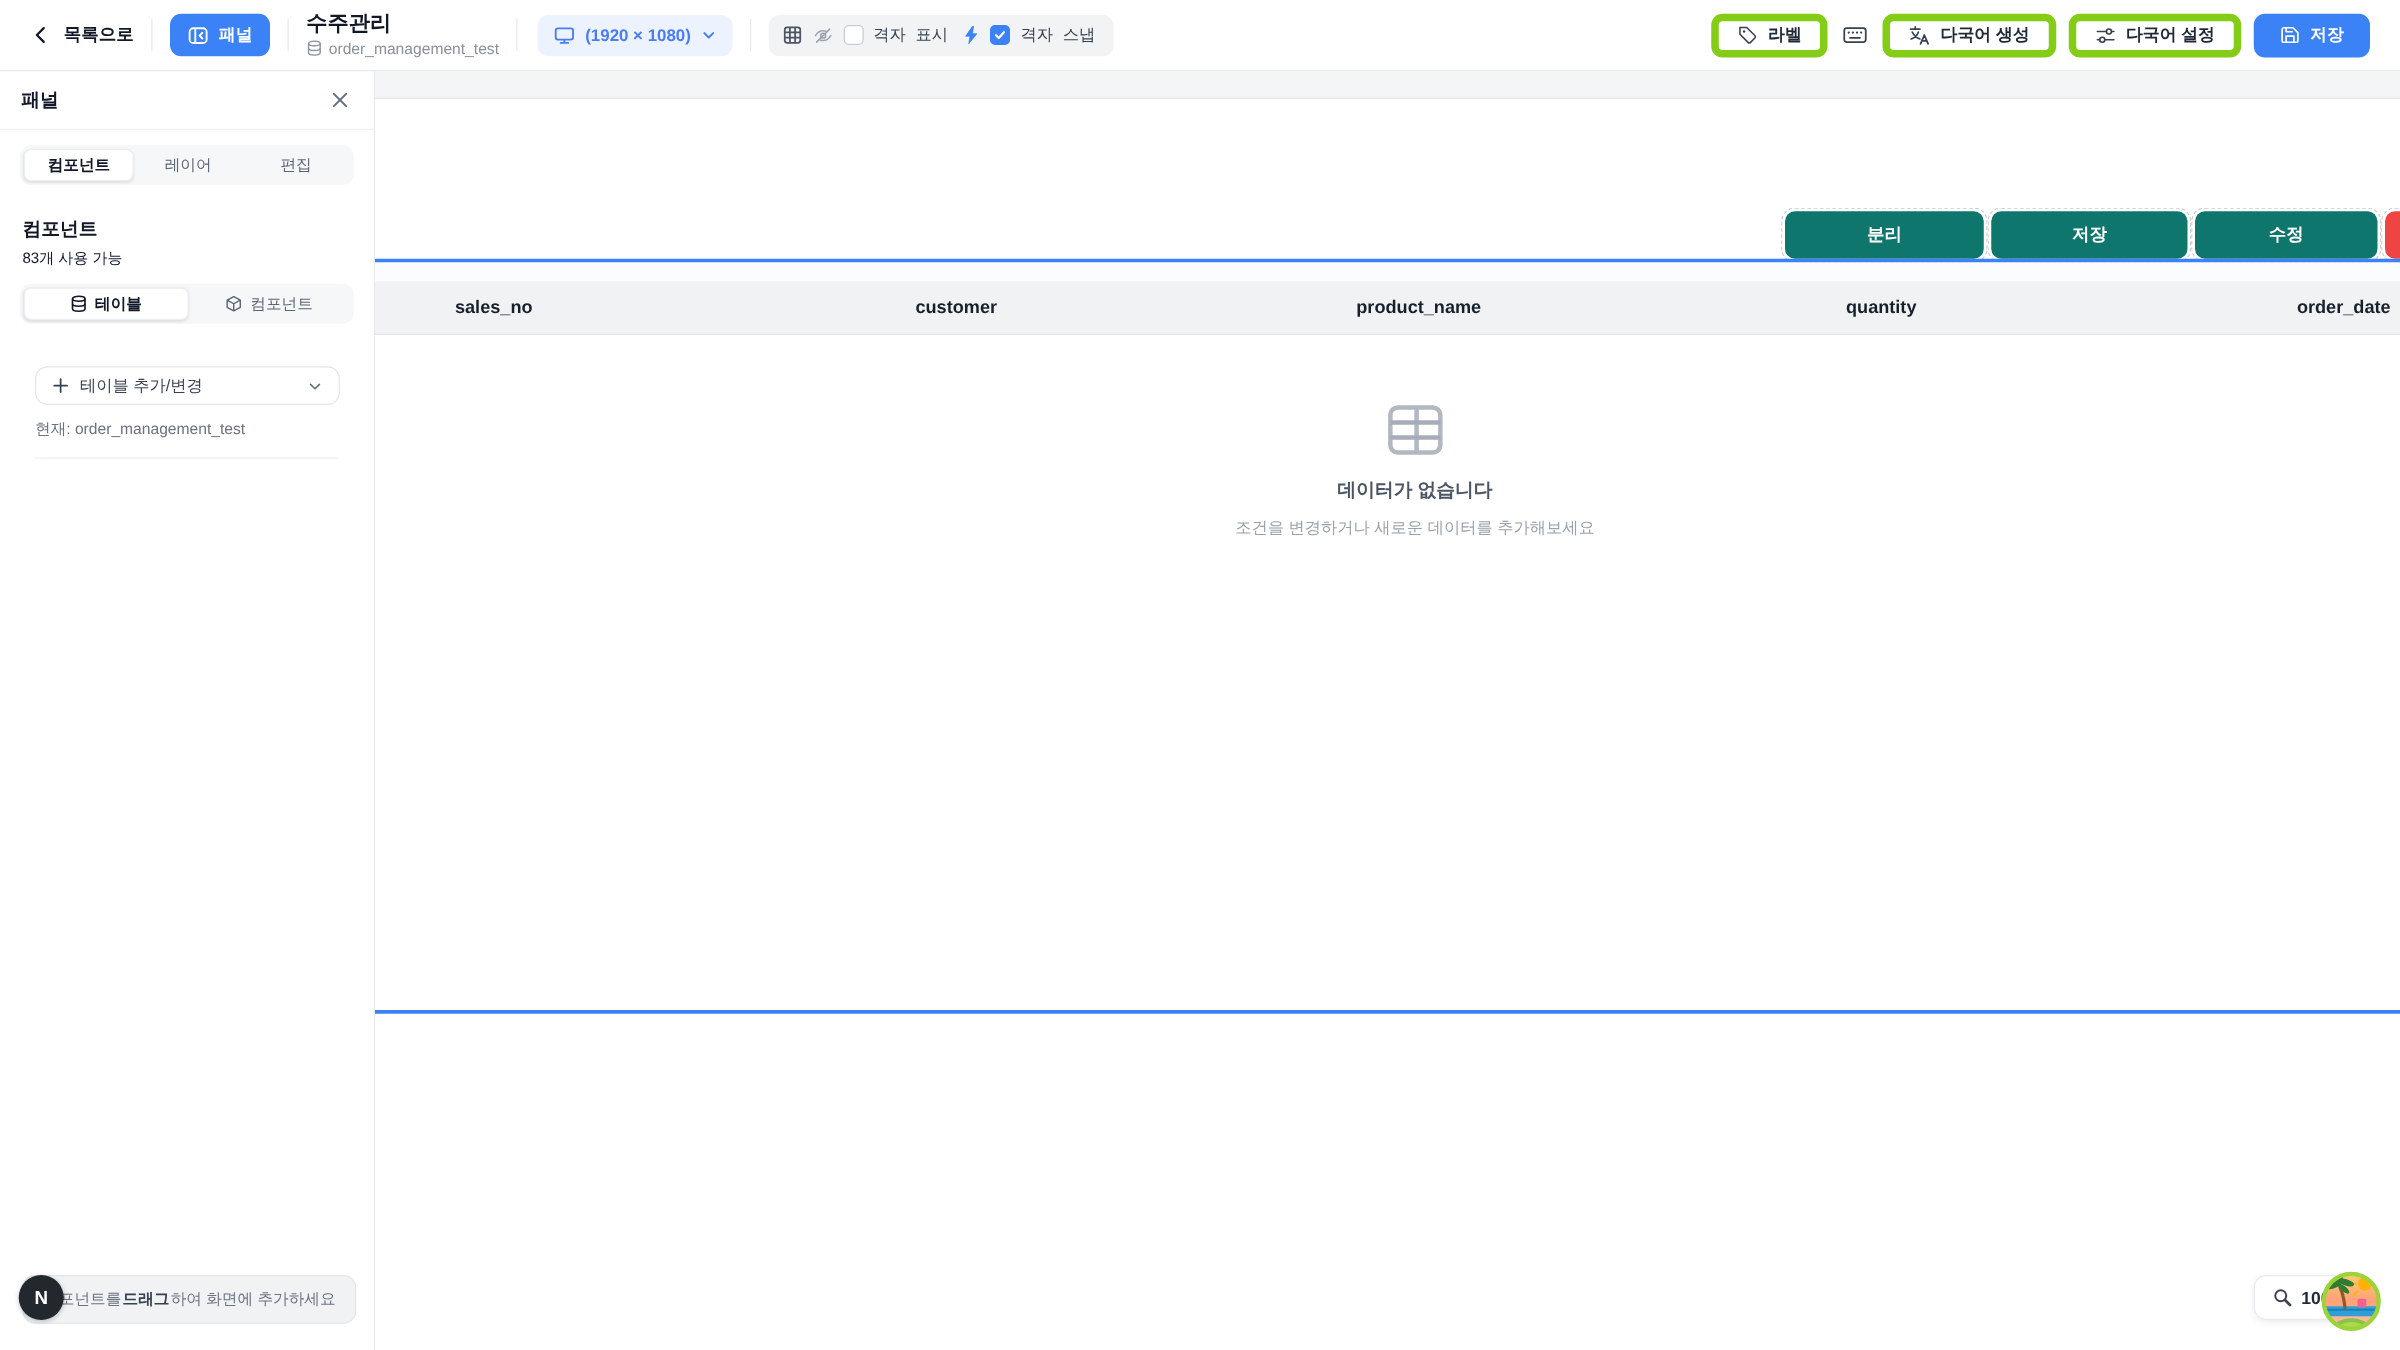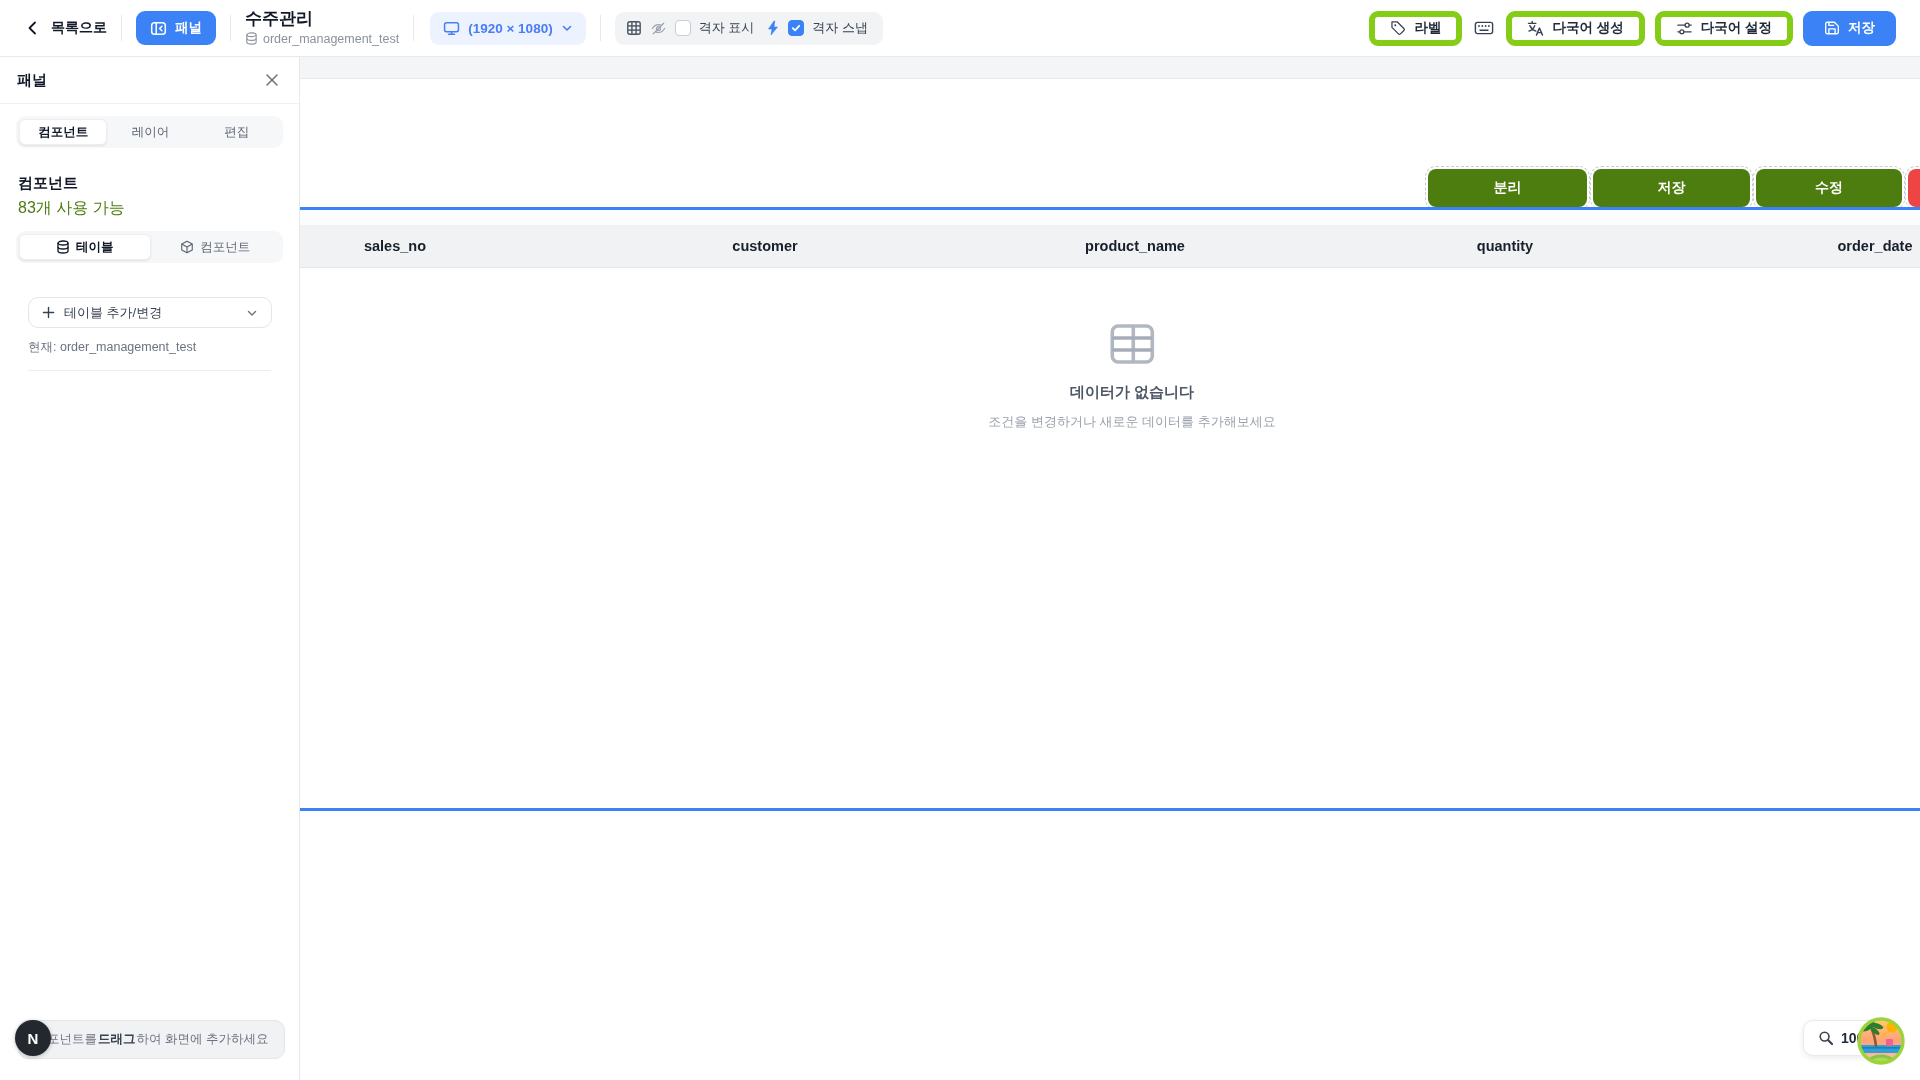--- a/index.html
+++ b/index.html
@@ -14,34 +14,34 @@
   .back-group { display:flex; align-items:center; gap:9px; cursor:pointer; }
   .back-label { font-size:14px; font-weight:700; color:#111827; }
   .panel-toggle { display:flex; align-items:center; gap:8px; background:#3b82f6; color:#fff;
     border:none; height:34px; padding:0 14px; border-radius:9px; font-size:13.5px; font-weight:700; cursor:pointer; }
   .title-block { display:flex; flex-direction:column; justify-content:center; gap:3px; }
   .page-title { font-size:17px; font-weight:700; color:#111827; line-height:1.1; }
   .page-subtitle { display:flex; align-items:center; gap:5px; font-size:12.5px; color:#8a919c; }
   .size-pill { display:flex; align-items:center; gap:8px; height:33px; padding:15px 13px; margin-left:2px;
     background:#ecf2fe; border-radius:9px; color:#4a7df5; font-size:13.5px; font-weight:600; cursor:pointer; }
   .grid-pill { display:flex; align-items:center; gap:8px; height:33px; padding:0 11px;
-    background:#f2f3f5; border-radius:9px; font-size:13px; color:#374151; }
+    background:#f2f3f5; border-radius:9px; font-size:13px; color:#374151;font-family:Liberation Mono, monospace; }
   .grid-pill .lbl { margin-right:4px; }
   .checkbox { width:16px; height:16px; border-radius:4px; border:1.5px solid #c7cdd5; background:#fff; flex:none; cursor:pointer; }
   .checkbox.checked { background:#3b82f6; border-color:#3b82f6; display:flex; align-items:center; justify-content:center; }
   .tb-right { margin-left:auto; display:flex; align-items:center; gap:10px; }
   .tb-btn { display:flex; align-items:center; gap:8px; height:35px; padding:0 15px; background:#fff;
     border:6px solid #84cc16; border-radius:9px; font-size:13.5px; font-weight:600; color:#1f2937; cursor:pointer; }
   .tb-btn.primary { background:#3b82f6; border-color:#3b82f6; color:#fff; }
   .icon-only { border:none; background:transparent; padding:0 2px; height:30px; display:flex; align-items:center; cursor:pointer; }
 
   
   .canvas { position:absolute; left:300px; top:57px; right:0; bottom:0; background:#fff; overflow:hidden; z-index:1; }
   .canvas-topstrip { position:absolute; left:0; top:0; right:0; height:22px; background:#f4f5f6; border-bottom:1px solid #e6e8eb; }
-  .design-btn { position:absolute; top:112px; height:38px; border-radius:8px; background:#4d7c0f; color:#fff;
+  .design-btn { position:absolute; top:112px; height:38px; border-radius:8px; background:#0f766e; color:#fff;
     font-size:14px; font-weight:600; display:flex; align-items:center; justify-content:center;
     outline:1.5px dashed #c8cdd5; outline-offset:2px; cursor:pointer; }
   .design-btn.danger { background:#ef4444; }
   .sel-line { position:absolute; left:0; right:0; height:3px; background:#3b82f6; }
   .sel-line.top { top:150px; } .sel-line.bottom { top:751px; }
   .table-substrip { position:absolute; left:0; right:0; top:153px; height:15px; background:#fbfcfd; }
   .thead { position:absolute; left:-90px; width:1850px; top:168px; height:43px; background:#f1f2f4;
     border-bottom:1px solid #e4e7ea; display:flex; align-items:center; }
   .th { width:370px; flex:none; text-align:center; font-size:14.5px; font-weight:700; color:#17202b; }
   .empty-state { position:absolute; left:832px; top:264px; transform:translateX(-50%);
@@ -58,21 +58,21 @@
     border-right:1px solid #e7e9ec; z-index:20; }
   .panel-head { height:47px; display:flex; align-items:center; justify-content:space-between;
     padding:0 17px; border-bottom:1px solid #eef0f2; }
   .panel-title { font-size:15px; font-weight:700; color:#111827; }
   .close-btn { background:none; border:none; cursor:pointer; display:flex; padding:2px; }
   .seg { margin:12px 16px 0; background:#f6f7f8; border-radius:9px; padding:3px; display:flex; }
   .seg-tab { flex:1; height:26px; display:flex; align-items:center; justify-content:center; gap:6px;
     font-size:12.5px; color:#5b6472; border-radius:6px; cursor:pointer; }
   .seg-tab.active { background:#fff; color:#111827; font-weight:700; box-shadow:0 1px 2px rgba(16,24,40,.10); border:1px solid #eceef1; }
   .sec-title { margin:26px 18px 0; font-size:15px; font-weight:700; color:#111827; }
-  .sec-sub { margin:5px 18px 0; font-size:16px; color:#4d7c0f; }
+  .sec-sub { margin:5px 18px 0; font-size:12px; color:#0f172a; }
   .search-box { margin:14px 17px 0; height:34px; border:1px solid #e2e5e9; border-radius:10px;
     display:flex; align-items:center; gap:8px; padding:0 11px; background:#fff; }
   .search-box input { border:none; outline:none; flex:1; font-size:13px; color:#374151;
     font-family:"Liberation Sans", sans-serif; background:transparent; }
   .search-box input::placeholder { color:#9aa1ac; }
   .seg2 { margin:12px 16px 0; height:32px; }
   .seg2 .seg-tab { height:26px; font-size:12.5px; }
   .add-table-btn { margin:34px 28px 0; width:244px; height:31px; background:#fff; border:1px solid #e2e5e9;
     border-radius:10px; display:flex; align-items:center; gap:9px; padding:0 13px; font-size:13px; color:#374151; cursor:pointer; }
   .add-table-btn .grow { flex:1; text-align:left; }

